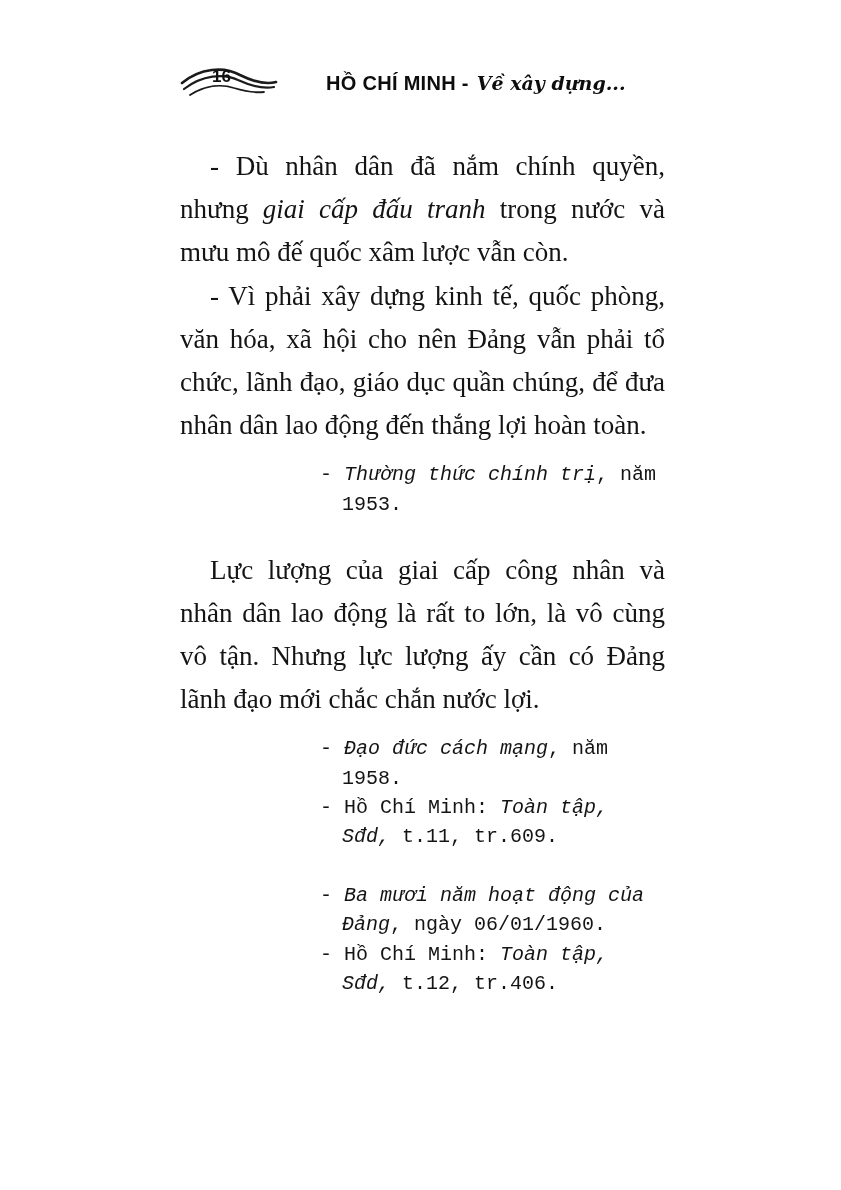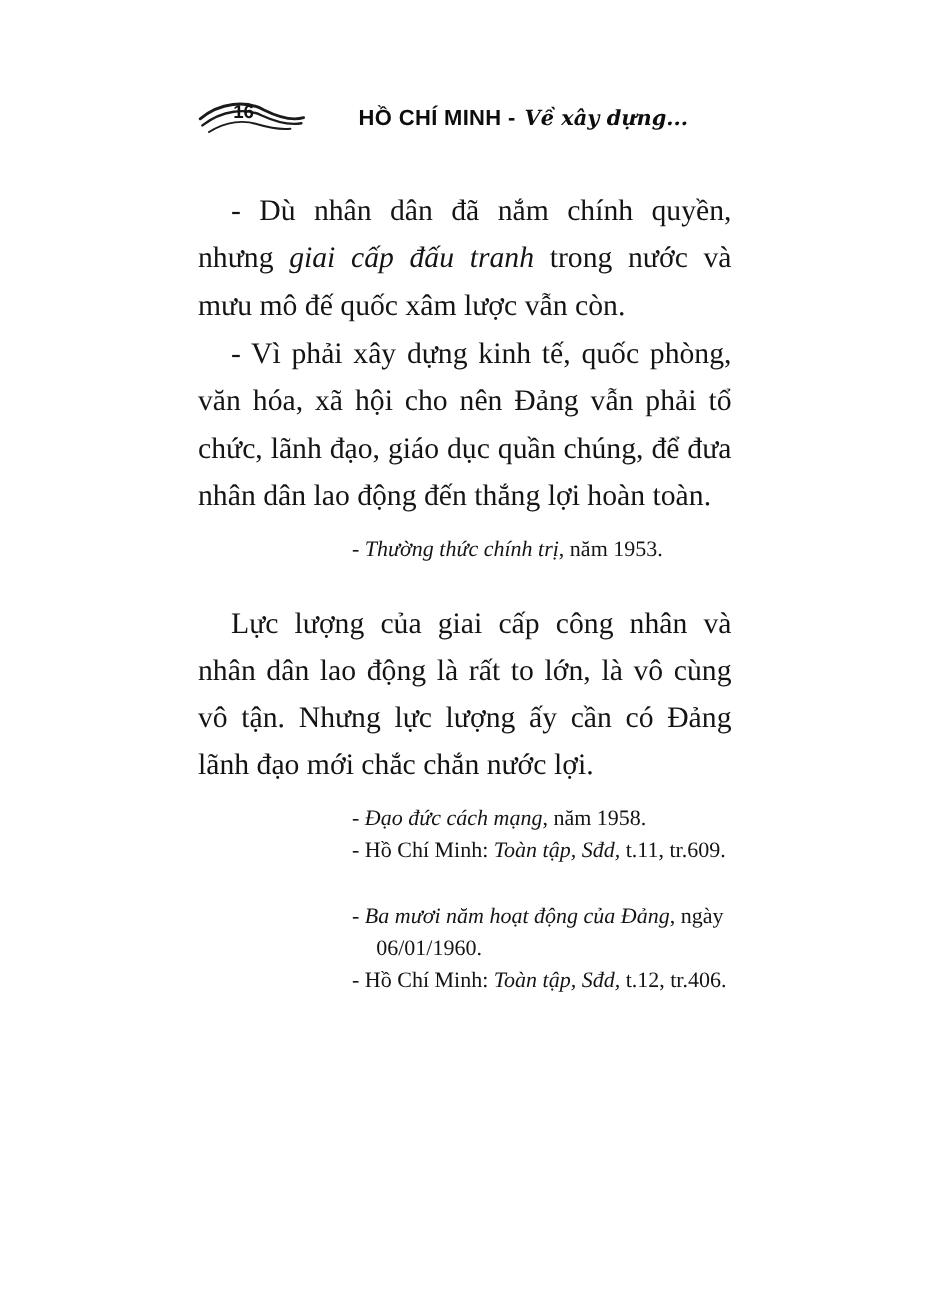--- a/index.html
+++ b/index.html
@@ -11,21 +11,21 @@
     width: 841px;
     height: 1190px;
     font-family: "Liberation Serif", serif;
     color: #161616;
     overflow: hidden;
   }
   .page {
     box-sizing: border-box;
     width: 841px;
     height: 1190px;
-    padding: 88px 176px 40px 180px;
+    padding: 63px 176px 40px 180px;
   }
   
   .header {
     display: flex;
     align-items: center;
     margin-bottom: 42px;
     height: 40px;
   }
   .flourish-wrap {
     position: relative;
@@ -74,20 +74,21 @@
     line-height: 1.6;
     text-align: justify;
     text-indent: 30px;
     color: #141414;
   }
   .citation-block {
     margin: 13px 0 30px 140px;
     font-size: 20px;
     line-height: 1.46;
     color: #141414;
+    font-family: Liberation Mono, monospace;
   }
   .citation-line {
     padding-left: 22px;
     text-indent: -22px;
     text-align: left;
   }
   .it {
     font-style: italic;
   }
 </style>

